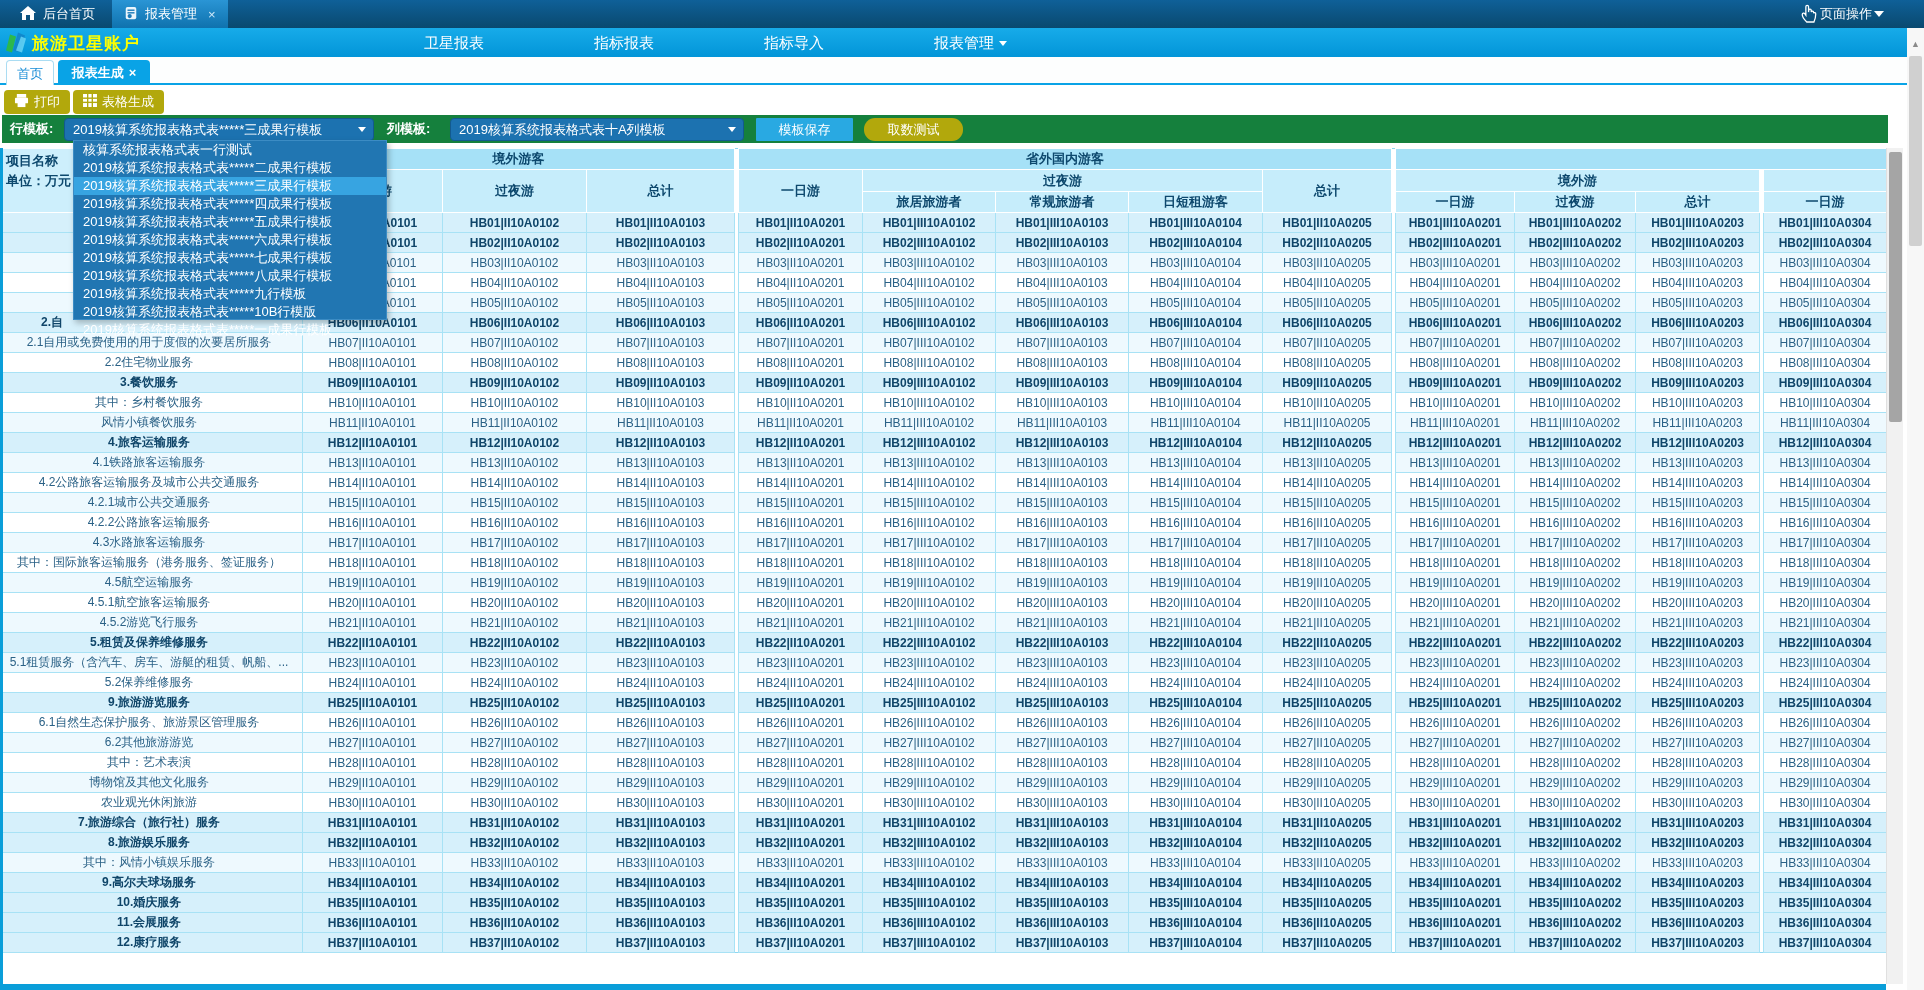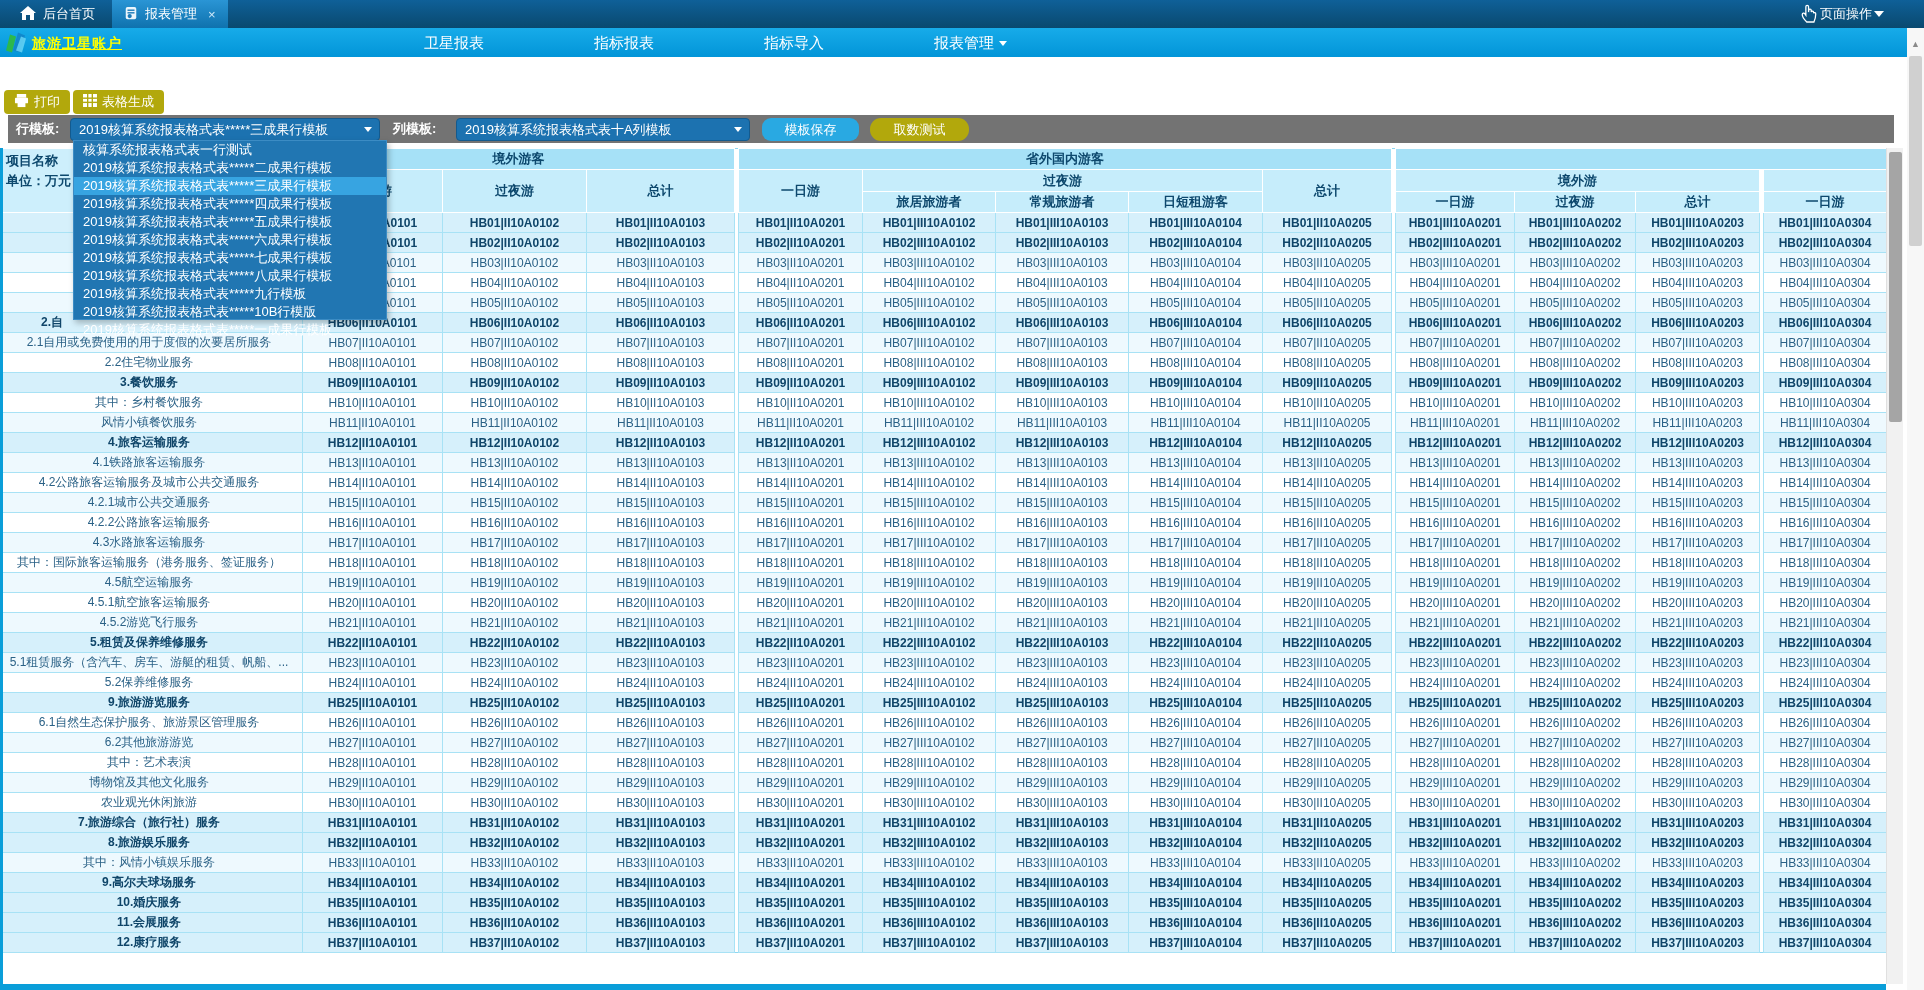--- a/index.html
+++ b/index.html
@@ -17,21 +17,21 @@
   .tb-tab .x { color:#cfe9fa; font-size:13px; margin-left:4px; }
   .tb-ops { position:absolute; right:40px; top:0; height:28px; display:flex; align-items:center;
     gap:2px; color:#fff; font-size:13px; cursor:pointer; }
   .caret { width:0; height:0; border-left:5px solid transparent; border-right:5px solid transparent;
     border-top:6px solid #fff; display:inline-block; }
 
   
   .navbar { position:absolute; left:0; top:28px; width:1907px; height:29px;
     background:linear-gradient(#17abe9,#0295d8); }
   .brand { position:absolute; left:4px; top:2px; display:flex; align-items:center; gap:4px; }
-  .brand-text { color:#ffff00; font-size:14px; font-weight:bold; letter-spacing:1px;text-decoration:underline; }
+  .brand-text { color:#ffff00; font-size:17px; font-weight:bold; letter-spacing:1px; }
   .nav-item { position:absolute; top:0; height:29px; line-height:29px; color:#fff; font-size:15px; cursor:pointer;margin-left:7px; }
   .nav-item .caret { border-top-width:5px; border-left-width:4px; border-right-width:4px; margin-left:5px; vertical-align:2px; }
 
   
   .tabrow { position:absolute; left:0; top:57px; width:1924px; height:28px; background:#fdfefe;
     border-bottom:2px solid #09a3e6; }
   .ptab { position:absolute; top:3px; height:25px; line-height:25px; font-size:13px;
     border-radius:4px 4px 0 0; text-align:center; cursor:pointer; }
   .ptab.home { left:6px; width:48px; background:#fff; color:#1c8ed6; border:1px solid #aadcf2; border-bottom:none; }
   .ptab.active { left:58px; width:92px; background:#09a3e6; color:#fff; font-weight:bold; }
@@ -39,28 +39,28 @@
 
   
   .toolbar { position:absolute; left:0; top:87px; width:1924px; height:28px; background:#fff; }
   .btn-olive { position:absolute; top:3px; height:24px; background:#b2a80c; color:#fff;
     border:none; border-radius:4px; font-size:13px; display:flex; align-items:center; gap:5px;
     padding:0 10px; cursor:pointer; font-family:inherit; }
   .btn-print { left:4px; }
   .btn-grid  { left:73px; }
 
   
-  .tplbar { position:absolute; left:8px; top:115px; width:1886px; height:28px; background:#737373; }
+  .tplbar { position:absolute; left:2px; top:115px; width:1886px; height:28px; background:#15803d; }
   .tpl-label { position:absolute; top:0; height:28px; line-height:28px; color:#fff; font-size:13px; font-weight:bold; }
   .select { position:absolute; top:3px; height:23px; background:#1c72b0; border:1px solid #135a8e;
     border-radius:4px; color:#fff; font-size:13px; line-height:21px; padding:0 22px 0 8px;
     white-space:nowrap; overflow:hidden; cursor:pointer; }
   .select .caret { position:absolute; right:7px; top:8px; border-top-width:5px; border-left-width:4px; border-right-width:4px; }
   .btn-save { position:absolute; left:754px; top:3px; width:97px; height:23px; background:#29a9e2;
-    color:#fff; border:none; border-radius:9px; font-size:13px; cursor:pointer; font-family:inherit; }
+    color:#fff; border:none; border-radius:1px; font-size:13px; cursor:pointer; font-family:inherit; }
   .btn-test { position:absolute; left:862px; top:3px; width:99px; height:23px; background:#b2a80c;
     color:#fff; border:none; border-radius:11px; font-size:13px; cursor:pointer; font-family:inherit; }
 
   
   .table-wrap { position:absolute; left:0; top:148px; width:1886px; height:842px; overflow:hidden; background:#fff; }
   table { border-collapse:collapse; table-layout:fixed; width:1884px; border:1px solid #8ed7f0; }
   td { overflow:hidden; white-space:nowrap; vertical-align:middle; }
   thead td { background:#c6edfb; border:1px solid #fff; text-align:center;
     color:#0d486d; font-size:13px; font-weight:bold; }
   thead tr.hA td { height:21px; }
@@ -146,20 +146,26 @@
       <span class="brand-text">旅游卫星账户</span>
     </div>
     <span class="nav-item" style="left:417px">卫星报表</span>
     <span class="nav-item" style="left:587px">指标报表</span>
     <span class="nav-item" style="left:757px">指标导入</span>
     <span class="nav-item" style="left:927px">
       <span>报表管理</span><span class="caret"></span>
     </span>
   </div>
 
+  <div class="tabrow">
+    <div class="ptab home">首页</div>
+    <div class="ptab active">
+      <span>报表生成</span><span class="x">×</span>
+    </div>
+  </div>
 
   <div class="toolbar">
     <button class="btn-olive btn-print">
       <span>
         <svg width="15" height="14" viewBox="0 0 16 15">
             <rect x="3" y="0" width="10" height="4" fill="#fff"></rect>
             <rect x="1" y="4" width="14" height="6" rx="1" fill="#fff"></rect>
             <rect x="3.8" y="9.5" width="8.4" height="4.5" fill="#fff"></rect>
           </svg>
       </span>

